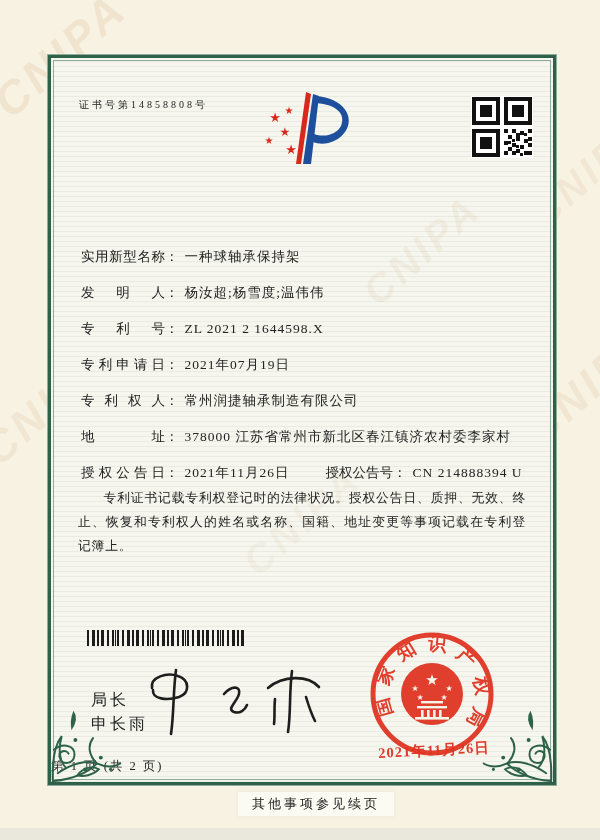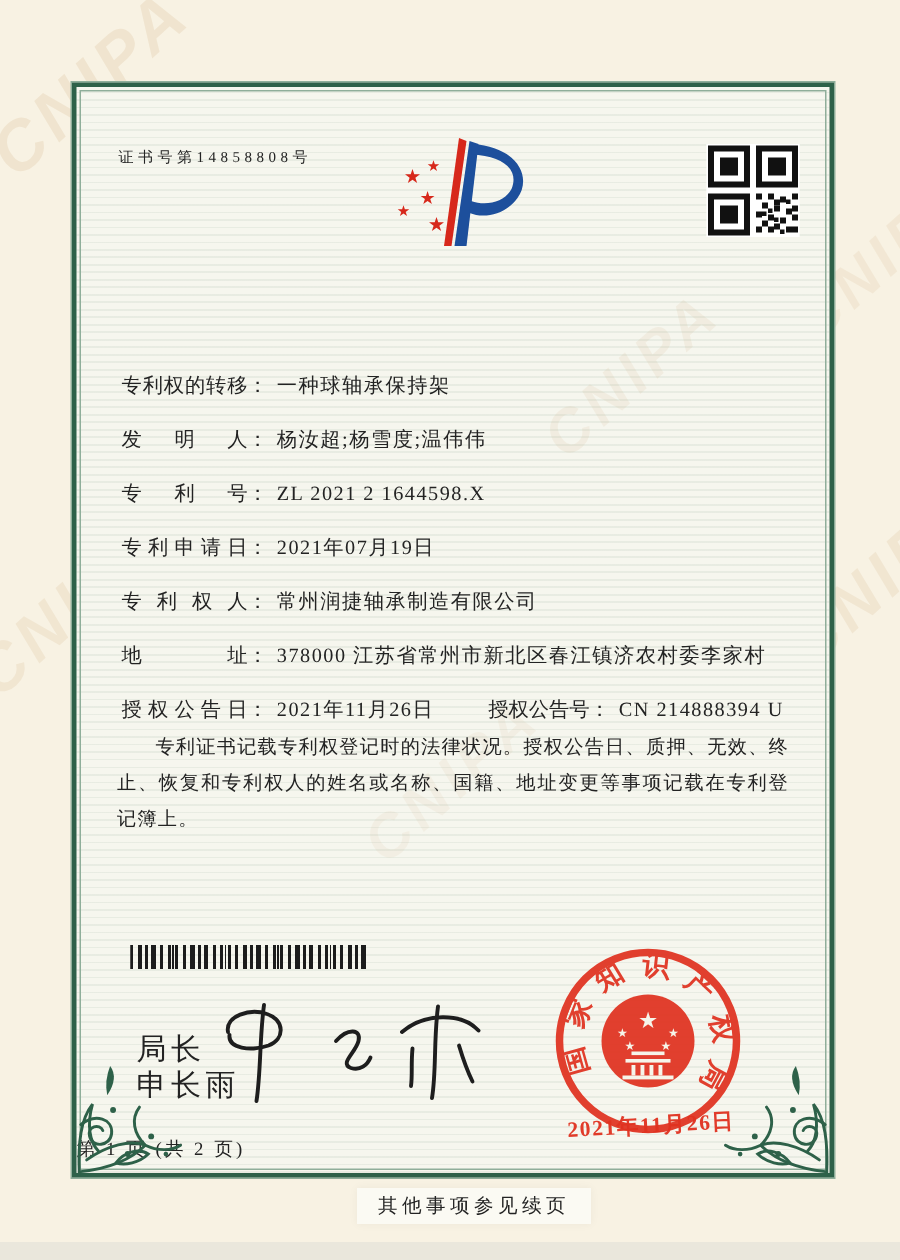--- a/index.html
+++ b/index.html
@@ -62,21 +62,21 @@
   .grant2{margin-left:36px;}
   
   .paras{position:absolute;left:27px;right:27px;top:428px;font-size:12.8px;
     line-height:1.88;text-align:justify;letter-spacing:.8px;}
   .paras p{text-indent:2em;}
   
   .barcode{position:absolute;left:36px;top:572px;width:158px;height:16px;
     background-image:
       repeating-linear-gradient(90deg,#1c1c1c 0 2px,transparent 2px 5px),
       repeating-linear-gradient(90deg,#1c1c1c 0 1px,transparent 1px 7px);}
-  .director{position:absolute;left:40px;top:630px;font-size:20px;letter-spacing:3px;
+  .director{position:absolute;left:40px;top:630px;font-size:16px;letter-spacing:3px;
     line-height:24px;}
   .signature{position:absolute;left:85px;top:606px;width:210px;height:76px;}
   .seal{position:absolute;left:300px;top:555px;width:162px;height:162px;opacity:.93;}
   .seal-date{position:absolute;left:308px;top:683px;width:150px;text-align:center;
     color:var(--seal-red);font-size:14.5px;font-weight:bold;letter-spacing:1px;
     transform:rotate(-3deg);opacity:.95;}
   .page-info{position:absolute;left:0;right:0;top:700px;text-align:left;
     font-size:12.5px;letter-spacing:2px;}
   
   .foot-note{position:absolute;left:50%;top:792px;transform:translateX(-50%);
@@ -176,21 +176,21 @@
         <rect x="53" y="37" width="3" height="3"></rect>
       <rect x="37" y="45" width="3" height="3"></rect>
         <rect x="45" y="49" width="3" height="3"></rect>
         <rect x="41" y="43" width="3" height="3"></rect>
     </g>
   </svg>
 
 
   <div class="fields">
     <div class="frow">
-      <span class="flabel">专利权的转移</span><span class="colon">：</span><span class="fvalue">一种球轴承保持架</span>
+      <span class="flabel">实用新型名称</span><span class="colon">：</span><span class="fvalue">一种球轴承保持架</span>
     </div>
     <div class="frow">
       <span class="flabel">发明人</span><span class="colon">：</span><span class="fvalue">杨汝超;杨雪度;温伟伟</span>
     </div>
     <div class="frow">
       <span class="flabel">专利号</span><span class="colon">：</span><span class="fvalue">ZL 2021 2 1644598.X</span>
     </div>
     <div class="frow">
       <span class="flabel">专利申请日</span><span class="colon">：</span><span class="fvalue">2021年07月19日</span>
     </div>

